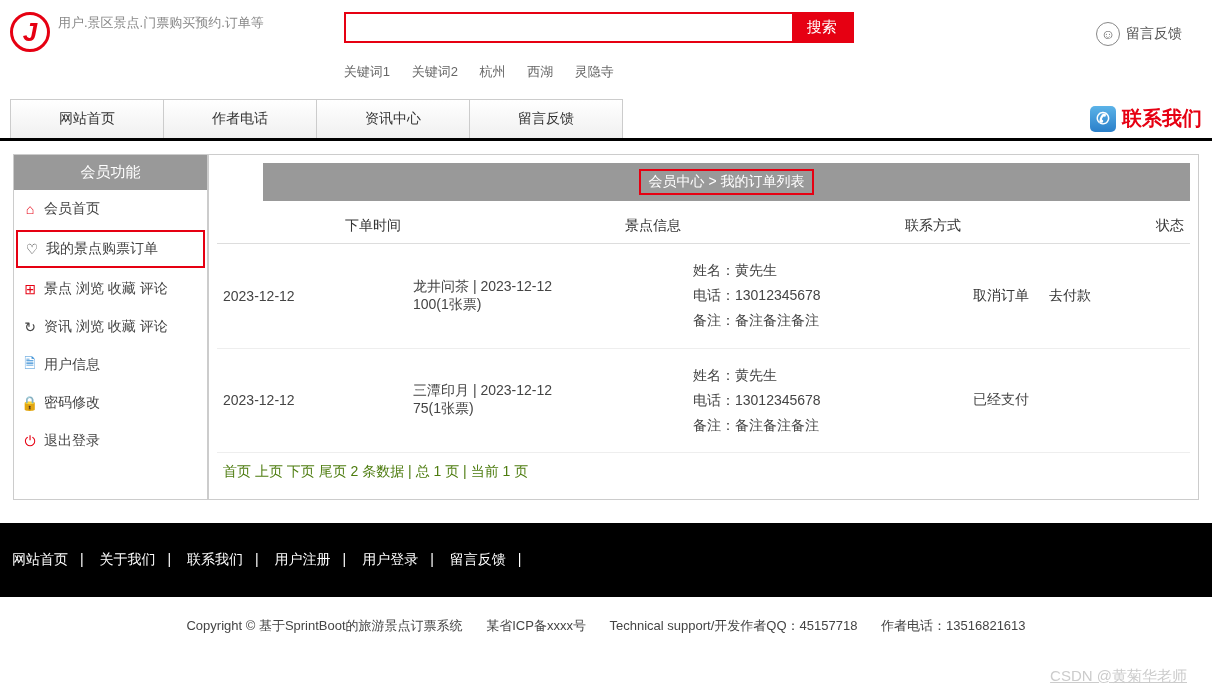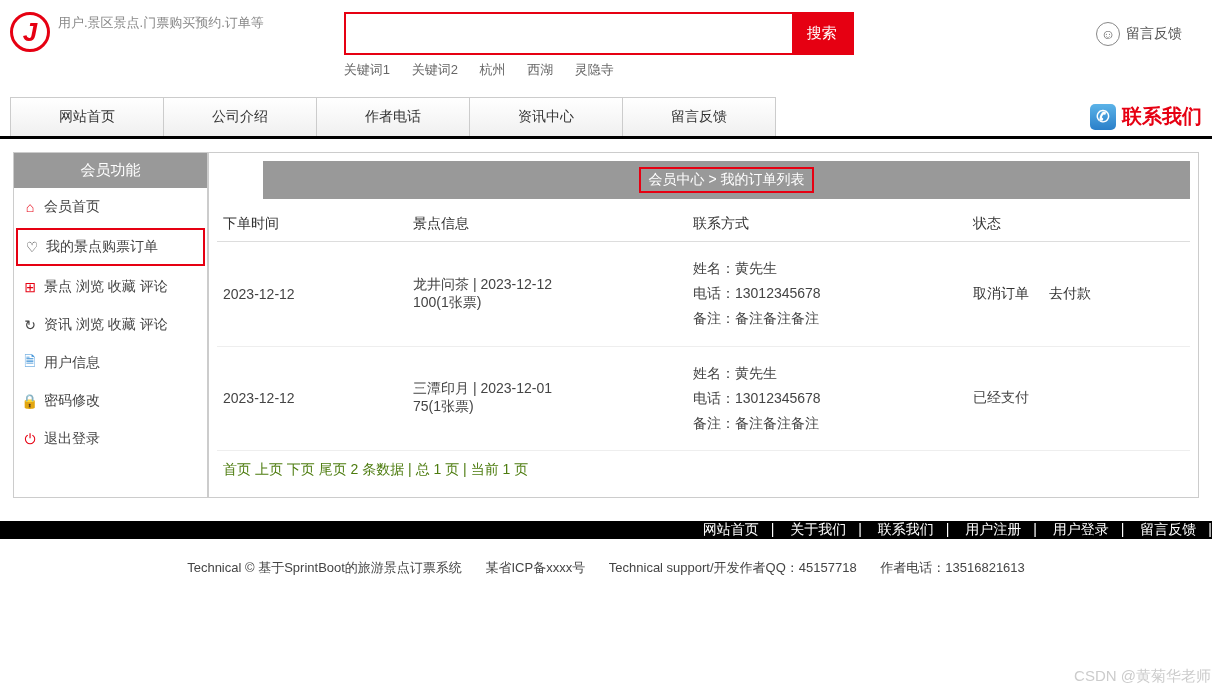--- a/index.html
+++ b/index.html
@@ -7,24 +7,24 @@
     
     .header { display: flex; align-items: flex-start; padding: 12px 10px 8px 10px; }
     .logo-area { display: flex; align-items: flex-start; gap: 8px; }
     .logo { width: 40px; height: 40px; border-radius: 50%; border: 3px solid #e60012; display: flex; align-items: center; justify-content: center; }
     .logo-inner { color: #e60012; font-size: 26px; font-weight: bold; font-style: italic; }
     .title-box { display: flex; flex-direction: column; }
     .site-title { color: #e60012; font-size: 22px; font-weight: bold; }
     .site-subtitle { color: #888; font-size: 13px; margin-top: 2px; }
     
     .search-area { margin-left: 80px; }
-    .search-box { display: flex; border: 2px solid #e60012; width: 510px; height: 43px; }
+    .search-box { display: flex; border: 2px solid #e60012; width: 510px; height: 31px; }
     .search-input { flex: 1; border: none; outline: none; padding: 0 8px; font-size: 14px; }
     .search-btn { width: 60px; background: #e60012; color: #fff; border: none; font-size: 15px; cursor: pointer; }
-    .keywords { margin-top: 6px; color: #666; font-size: 13px; }
+    .keywords { margin-top: 20px; color: #666; font-size: 13px; }
     .keywords span { margin-right: 18px; cursor: pointer; }
     
     .feedback-link { margin-left: auto; display: flex; align-items: center; gap: 6px; color: #555; cursor: pointer; padding-right: 20px; padding-top: 10px; }
     .feedback-icon { width: 24px; height: 24px; border-radius: 50%; border: 1.5px solid #888; display: flex; align-items: center; justify-content: center; font-size: 14px; }
     
     .nav-bar { display: flex; align-items: center; border-bottom: 3px solid #000; margin-top: 10px; padding: 0 10px; }
     .nav-tabs { display: flex; gap: 0; border: 1px solid #ccc; border-bottom: none; background: linear-gradient(#fff, #f0f0f0); }
     .nav-tab { padding: 10px 48px; color: #333; cursor: pointer; border-right: 1px solid #ccc; }
     .nav-tab:last-child { border-right: none; }
     .contact-us { margin-left: auto; display: flex; align-items: center; gap: 6px; color: #e60012; font-size: 20px; font-weight: bold; }
@@ -36,35 +36,35 @@
     .sidebar-item { display: flex; align-items: center; gap: 6px; padding: 10px 8px; cursor: pointer; color: #444; }
     .sidebar-item.active { border: 2px solid #e60012; margin: 2px; padding: 8px 6px; }
     .side-icon { width: 16px; height: 16px; display: inline-flex; align-items: center; justify-content: center; font-size: 14px; }
     .red-icon { color: #e60012; }
     
     .main { flex: 1; border: 1px solid #ccc; padding: 8px; }
     .breadcrumb-bar { background: #999; color: #fff; text-align: center; padding: 6px 0; position: relative; margin-left: 46px; }
     .breadcrumb-inner { display: inline-block; border: 2px solid #e60012; padding: 2px 8px; }
     
     table { width: 100%; border-collapse: collapse; margin-top: 8px; }
-    th { text-align: left; padding: 8px 6px; font-weight: normal; color: #333; border-bottom: 1px solid #ddd; }
+    th { text-align: right; padding: 8px 6px; font-weight: normal; color: #333; border-bottom: 1px solid #ddd; }
     td { padding: 14px 6px; border-bottom: 1px solid #eee; vertical-align: middle; color: #444; }
     .contact-cell div { line-height: 1.8; }
     .action-link { color: #333; margin-right: 16px; cursor: pointer; }
     
     .pagination { padding: 10px 6px; color: #4d7c0f; }
     
-    .footer-nav { background: #000; color: #fff; text-align: right; padding: 0 0; margin-top: 10px; }
+    .footer-nav { background: #000; color: #fff; text-align: left; padding: 28px 0; margin-top: 10px; }
     .footer-nav a { color: #fff; text-decoration: none; padding: 0 12px; }
     .footer-sep { color: #fff; }
     
     .footer-info { text-align: center; padding: 20px 0 30px; color: #444; font-size: 13px; }
     .footer-info span { margin: 0 10px; }
     
-    .watermark { position: fixed; bottom: 10px; right: 1px; color: #ccc; font-size: 15px; }
+    .watermark { position: fixed; bottom: 10px; right: 25px; color: #ccc; font-size: 15px; text-decoration: underline; }
   </style>
 </head>
 <body>
 
 <div class="header">
   <div class="logo-area">
     <div class="logo">
         <span class="logo-inner">J</span>
       </div>
     <div class="title-box">
@@ -86,21 +86,20 @@
   </div>
   <div class="feedback-link">
     <span class="feedback-icon">☺</span>
     <span>留言反馈</span>
   </div>
 </div>
 
 <div class="nav-bar">
   <div class="nav-tabs">
     <div class="nav-tab">网站首页</div>
-    <div class="nav-tab">公司介绍</div>
     <div class="nav-tab">作者电话</div>
     <div class="nav-tab">资讯中心</div>
     <div class="nav-tab">留言反馈</div>
   </div>
   <div class="contact-us">
     <span class="contact-icon">✆</span>
     <span>联系我们</span>
   </div>
 </div>
 
@@ -165,21 +164,21 @@
             <div>备注：备注备注备注</div>
           </td>
           <td>
             <span class="action-link">取消订单</span>
             <span class="action-link">去付款</span>
           </td>
         </tr>
         <tr>
           <td>2023-12-12</td>
           <td>
-            <div>三潭印月 | 2023-12-01</div>
+            <div>三潭印月 | 2023-12-12</div>
             <div>75(1张票)</div>
           </td>
           <td class="contact-cell">
             <div>姓名：黄先生</div>
             <div>电话：13012345678</div>
             <div>备注：备注备注备注</div>
           </td>
           <td>已经支付</td>
         </tr>
       </tbody>
@@ -191,19 +190,19 @@
 <div class="footer-nav">
   <a>网站首页</a><span class="footer-sep">|</span>
   <a>关于我们</a><span class="footer-sep">|</span>
   <a>联系我们</a><span class="footer-sep">|</span>
   <a>用户注册</a><span class="footer-sep">|</span>
   <a>用户登录</a><span class="footer-sep">|</span>
   <a>留言反馈</a><span class="footer-sep">|</span>
 </div>
 
 <div class="footer-info">
-  <span>Technical © 基于SprintBoot的旅游景点订票系统</span>
+  <span>Copyright © 基于SprintBoot的旅游景点订票系统</span>
   <span>某省ICP备xxxx号</span>
   <span>Technical support/开发作者QQ：45157718</span>
   <span>作者电话：13516821613</span>
 </div>
 
 <div class="watermark">CSDN @黄菊华老师</div>
 
 </body></html>

